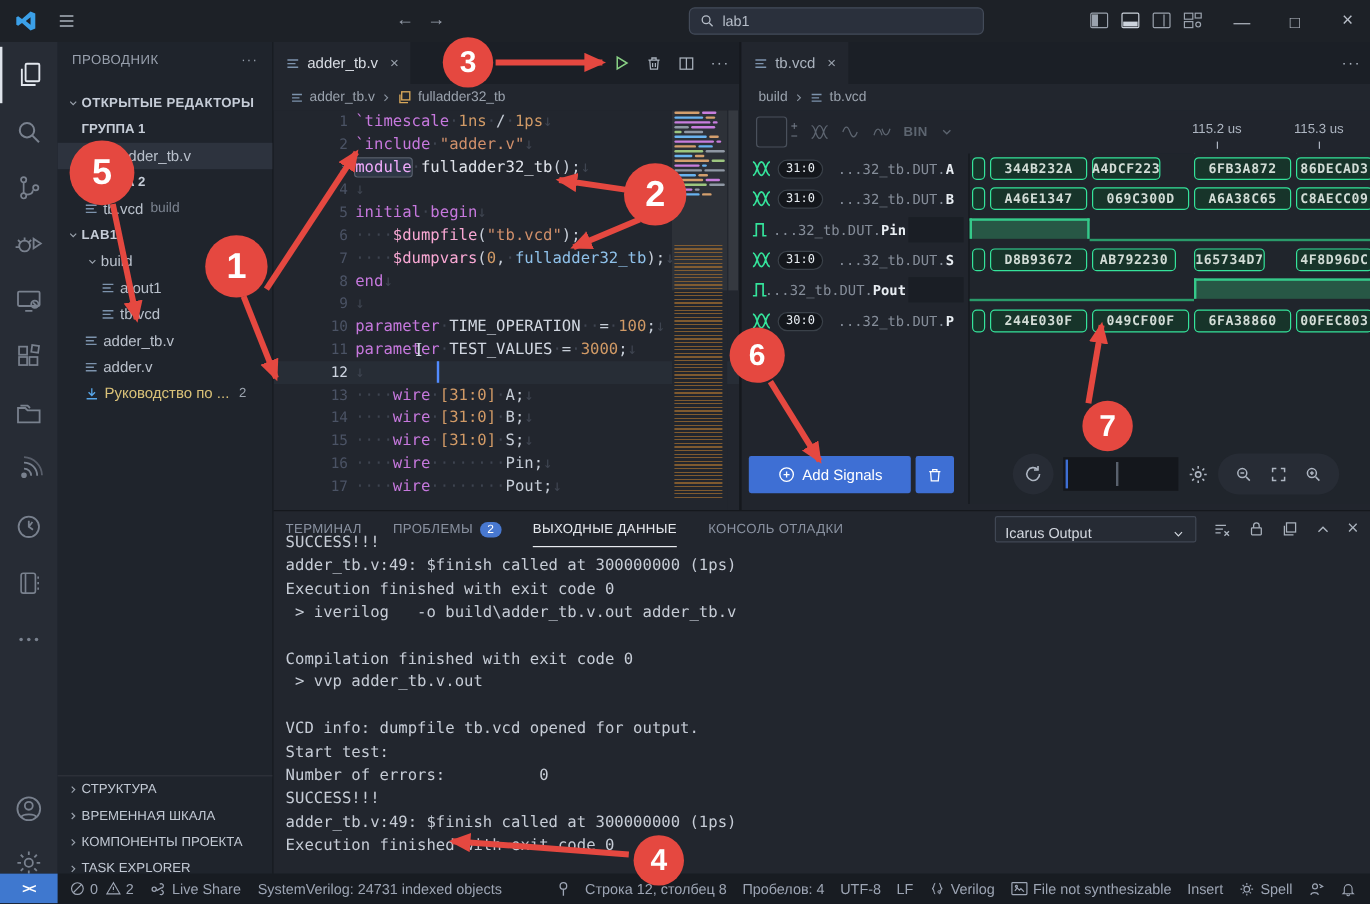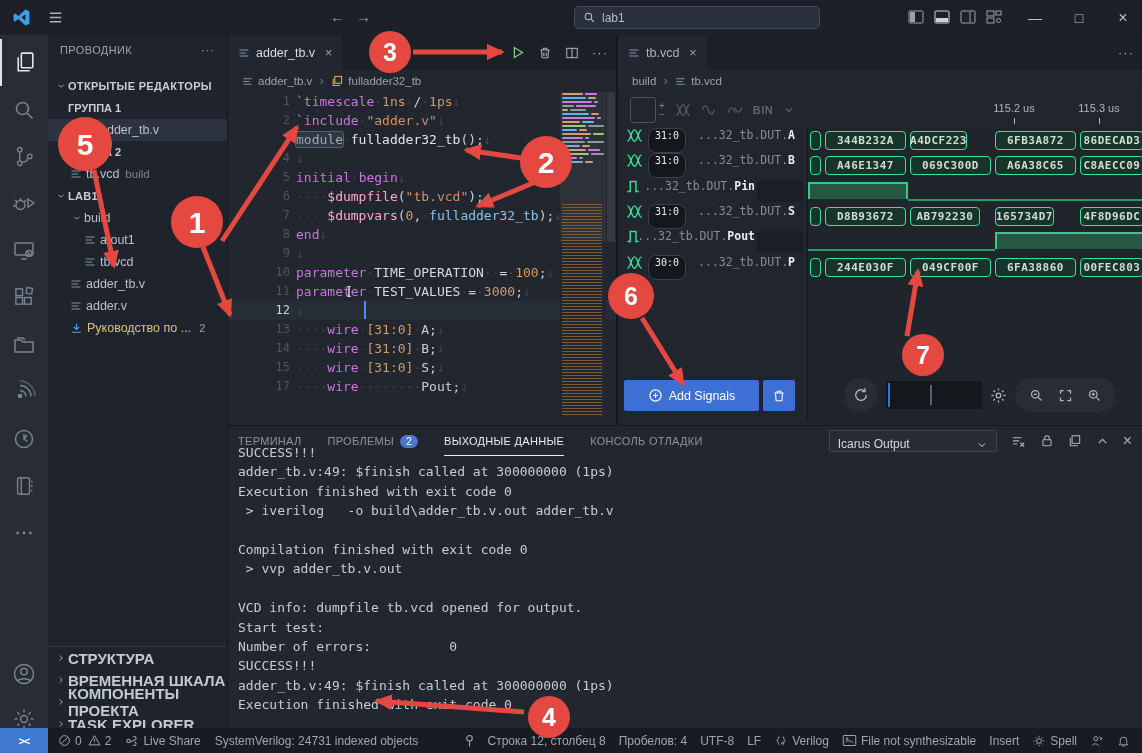--- a/index.html
+++ b/index.html
@@ -29,40 +29,40 @@
   .trow .chev{width:14px;display:flex;justify-content:center;color:#9aa2ad;flex:none}
   .trow .ficon{margin:0 4px 0 0;flex:none}
   .trow.section{font-weight:bold;font-size:11px;color:#c6cdd8;letter-spacing:.3px}
   .trow.group{font-weight:bold;font-size:11px;color:#c6cdd8;padding-left:20px}
   .trow.selected{background:#2d333e}
   .trow .desc{color:#7b8390;font-size:11.5px;margin-left:6px}
   .trow .badge2{margin-left:8px;color:#9aa2ad;font-size:11px}
   .ind1{padding-left:22px}.ind2{padding-left:36px}
   .trow.guide{color:#d9c178}
   #bottomsections{position:absolute;left:0;top:611px;width:100%;border-top:1px solid #30343c}
-  #bottomsections .trow{font-weight:bold;font-size:15px;color:#c2c9d4}
+  #bottomsections .trow{font-weight:normal;font-size:11px;color:#c2c9d4}
   
   #egroup{position:absolute;left:228px;top:35px;width:388px;height:390px;background:#22262e}
   .tabsrow{position:absolute;left:0;top:0;width:100%;height:35px;background:#1b1f26;display:flex}
   .tab{height:35px;display:flex;align-items:center;gap:6px;padding:0 10px;background:#22262e;color:#d8dce3;font-size:12.5px}
   .tab .x{color:#9aa2ad;margin-left:4px}
   .edtools{position:absolute;right:8px;top:0;height:35px;display:flex;align-items:center;gap:13px;color:#a9b1bc}
   .breadcrumbs{position:absolute;left:0;top:35px;width:100%;height:22px;display:flex;align-items:center;gap:5px;
                padding:0 14px;font-size:11.5px;color:#9aa2ad;background:#22262e}
   #codearea{position:absolute;left:0;top:57px;width:388px;height:333px;overflow:hidden;
             font-family:"DejaVu Sans Mono",monospace;font-size:13px}
   .cl{position:relative;height:19px;line-height:19px;white-space:pre}
   .cl .ln{position:absolute;left:0;top:0;width:62px;text-align:right;color:#4b5365;font-size:12px}
   .cl .ct{position:absolute;left:68px;top:0}
   .cl.cur{background:rgba(120,140,170,.07)}
   .cl.cur .ln{color:#cdd4e0}
   .tk-kw{color:#c678dd}.tk-str{color:#d1906b}.tk-num{color:#d19a66}.tk-fn{color:#f9a8d4}
   .tk-id{color:#c7ced8}.tk-typ{color:#d2d8e2}.tk-mod{color:#dfe3ea}.tk-ref{color:#8fc1ea}
   .tk-ws,.tk-eol{color:#3e4450}
-  .tk-kwh{color:#a3a3a3;background:rgba(90,120,160,.22);outline:1px solid #59616f;border-radius:2px}
+  .tk-kwh{color:#f0abfc;background:rgba(90,120,160,.22);outline:1px solid #59616f;border-radius:2px}
   #caret{position:absolute;left:68px;top:0;width:2px;height:18px;background:#528bff}
   #ibeam{position:absolute;left:118px;top:248px;color:#d3dae3;font-family:"DejaVu Serif",serif;font-size:15px}
   #minimap{position:absolute;left:332px;top:57px;width:46px;height:333px;background:#22262e}
   .mmrow{height:3px;margin:1px 2px 0 2px;display:flex;gap:2px}
   .mmseg{height:2px;border-radius:1px}
   #mmorange{position:absolute;left:2px;top:112px;width:40px;height:212px;opacity:.8;
      background:repeating-linear-gradient(180deg,#97672f 0 1px,rgba(0,0,0,0) 1px 3px)}
   #mmslider{position:absolute;left:0;top:0;width:46px;height:150px;background:rgba(255,255,255,.05)}
   #escroll{position:absolute;left:378px;top:57px;width:10px;height:333px}
   #escroll .sl{position:absolute;left:1px;top:0;width:8px;height:150px;background:rgba(255,255,255,.09)}
@@ -71,21 +71,21 @@
   #wtools{position:absolute;left:0;top:57px;width:100%;height:36px;display:flex;align-items:center;color:#5d6570}
   #fmtbox{width:26px;height:26px;border:1.5px solid #4a515c;border-radius:3px;margin-left:12px}
   #pm{display:flex;flex-direction:column;font-size:10px;line-height:9px;margin-left:3px;color:#79818e}
   .wticon{margin-left:10px}
   #fmtsel{margin-left:10px;font-size:11px;font-weight:bold;letter-spacing:.5px}
   #ruler{position:absolute;left:189px;top:57px;width:337px;height:36px;font-size:11px;color:#aeb6c2}
   .tick{position:absolute;top:10px;transform:translateX(-50%)}
   .tickmark{position:absolute;top:26px;width:1px;height:6px;background:#aeb6c2}
   .gridline{position:absolute;top:93px;width:0;height:292px;border-left:1px dashed rgba(150,160,172,.38)}
   #siglist{position:absolute;left:0;top:93px;width:189px}
-  .sigrow{position:absolute;left:0;width:189px;height:25px;display:flex;}
+  .sigrow{position:absolute;left:0;width:189px;height:25px;display:flex;align-items:center}
   .sigicon{margin-left:8px;color:#35e39b;flex:none}
   .sigbadge{margin-left:5px;background:#14171c;border:1px solid #3a4149;border-radius:8px;color:#e8edf2;
             font-family:"DejaVu Sans Mono",monospace;font-size:10px;padding:0 6px;line-height:14px}
   .siglabel{position:absolute;font-family:"DejaVu Sans Mono",monospace;font-size:11.5px;color:#858d99;white-space:pre}
   .siglabel b{color:#e8edf2;font-weight:bold}
   .sigcell{position:absolute;left:139px;width:46px;top:2px;height:21px;background:#1a1e25}
   #wavecanvas{position:absolute;left:189px;top:93px;width:337px;height:292px;background:#20252c;border-left:1px solid #15181d}
   .wbox{position:absolute;height:19px;border:1.5px solid #35e39b;border-radius:4px;background:#17342a;
         display:flex;align-items:center;justify-content:center;color:#d2dcd6;
         font-family:"DejaVu Sans Mono",monospace;font-size:11px;font-weight:bold;letter-spacing:.5px}
@@ -464,20 +464,21 @@
         <div class="cl"><span class="ln">6</span><span class="ct"><span class="tk-ws">····</span><span class="tk-fn">$dumpfile</span><span class="tk-id">(</span><span class="tk-str">"tb.vcd"</span><span class="tk-id">);</span><span class="tk-eol">↓</span></span></div>
         <div class="cl"><span class="ln">7</span><span class="ct"><span class="tk-ws">····</span><span class="tk-fn">$dumpvars</span><span class="tk-id">(</span><span class="tk-num">0</span><span class="tk-id">,</span><span class="tk-ws">·</span><span class="tk-ref">fulladder32_tb</span><span class="tk-id">);</span><span class="tk-eol">↓</span></span></div>
         <div class="cl"><span class="ln">8</span><span class="ct"><span class="tk-kw">end</span><span class="tk-eol">↓</span></span></div>
         <div class="cl"><span class="ln">9</span><span class="ct"><span class="tk-eol">↓</span></span></div>
         <div class="cl"><span class="ln">10</span><span class="ct"><span class="tk-kw">parameter</span><span class="tk-ws">·</span><span class="tk-typ">TIME_OPERATION</span><span class="tk-ws">··</span><span class="tk-id">=</span><span class="tk-ws">·</span><span class="tk-num">100</span><span class="tk-id">;</span><span class="tk-eol">↓</span></span></div>
         <div class="cl"><span class="ln">11</span><span class="ct"><span class="tk-kw">parameter</span><span class="tk-ws">·</span><span class="tk-typ">TEST_VALUES</span><span class="tk-ws">·</span><span class="tk-id">=</span><span class="tk-ws">·</span><span class="tk-num">3000</span><span class="tk-id">;</span><span class="tk-eol">↓</span></span></div>
         <div class="cl cur"><span class="ln">12</span><span class="ct"><span id="caret"></span><span class="tk-eol">↓</span></span></div>
         <div class="cl"><span class="ln">13</span><span class="ct"><span class="tk-ws">····</span><span class="tk-kw">wire</span><span class="tk-ws">·</span><span class="tk-num">[31:0]</span><span class="tk-ws">·</span><span class="tk-id">A;</span><span class="tk-eol">↓</span></span></div>
         <div class="cl"><span class="ln">14</span><span class="ct"><span class="tk-ws">····</span><span class="tk-kw">wire</span><span class="tk-ws">·</span><span class="tk-num">[31:0]</span><span class="tk-ws">·</span><span class="tk-id">B;</span><span class="tk-eol">↓</span></span></div>
         <div class="cl"><span class="ln">15</span><span class="ct"><span class="tk-ws">····</span><span class="tk-kw">wire</span><span class="tk-ws">·</span><span class="tk-num">[31:0]</span><span class="tk-ws">·</span><span class="tk-id">S;</span><span class="tk-eol">↓</span></span></div>
+        <div class="cl"><span class="ln">16</span><span class="ct"><span class="tk-ws">····</span><span class="tk-kw">wire</span><span class="tk-ws">········</span><span class="tk-id">Pin;</span><span class="tk-eol">↓</span></span></div>
         <div class="cl"><span class="ln">17</span><span class="ct"><span class="tk-ws">····</span><span class="tk-kw">wire</span><span class="tk-ws">········</span><span class="tk-id">Pout;</span><span class="tk-eol">↓</span></span></div>
       </div>
     <div id="minimap">
       <div id="mmslider"></div>
       <div id="mmbars">
           <div class="mmrow">
             <span class="mmseg" style="width:21px;background:#d19a66"></span>
             <span class="mmseg" style="width:12px;background:#c678dd"></span>
           </div>
           <div class="mmrow">

